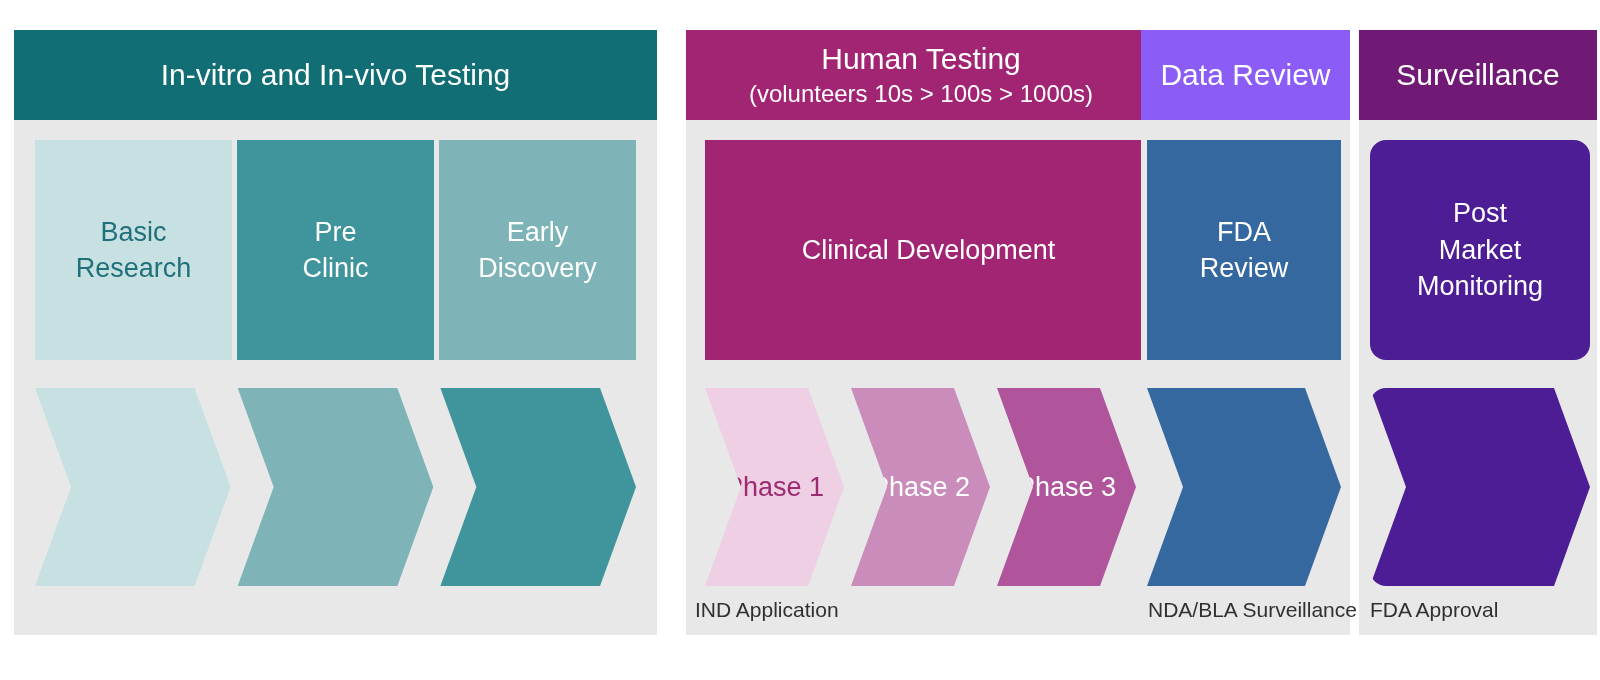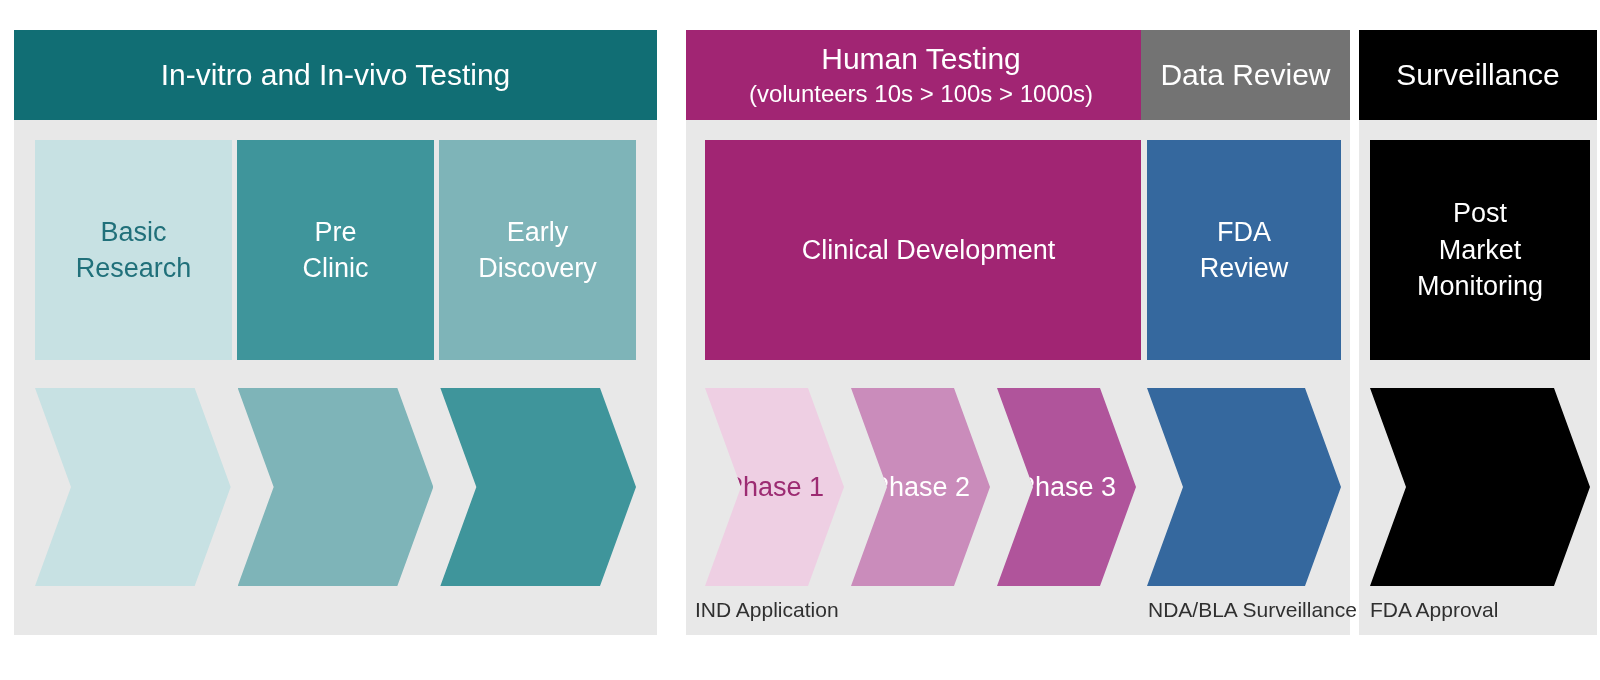--- a/index.html
+++ b/index.html
@@ -34,22 +34,22 @@
     align-items: center;
     justify-content: center;
     color: #ffffff;
     text-align: center;
   }
   .h-title { font-size: 30px; line-height: 1.15; }
   .h-sub   { font-size: 24px; line-height: 1.15; margin-top: 3px; }
 
   .hdr-teal    { background: #116e74; }
   .hdr-magenta { background: #a12573; }
-  .hdr-blue    { background: #737373; }
-  .hdr-dark    { background: #000000; }
+  .hdr-blue    { background: #8b5cf6; }
+  .hdr-dark    { background: #701a75; }
 
   .col-body {
     position: relative;
     height: 515px;
     background: #e8e8e8;
   }
 
   .boxes {
     position: absolute;
     top: 20px;
@@ -73,21 +73,21 @@
     text-align: center;
     color: #ffffff;
   }
   .box .line { display: block; }
 
   .bg-teal-1  { background: #c7e1e3; color: #20707a; }
   .bg-teal-2  { background: #7eb4b8; }
   .bg-teal-3  { background: #3f959b; }
   .bg-magenta { background: #a12573; }
   .bg-blue    { background: #35689e; }
-  .bg-dark    { background: #000000; }
+  .bg-dark    { background: #4c1d95; border-radius: 16px; }
 
   .chevrons {
     position: absolute;
     top: 268px;
     height: 198px;
     display: flex;
     gap: 7px;
   }
   .col-1 .chevrons { left: 21px; right: 21px; }
   .col-2 .chevrons { left: 19px; right: 20px; }

